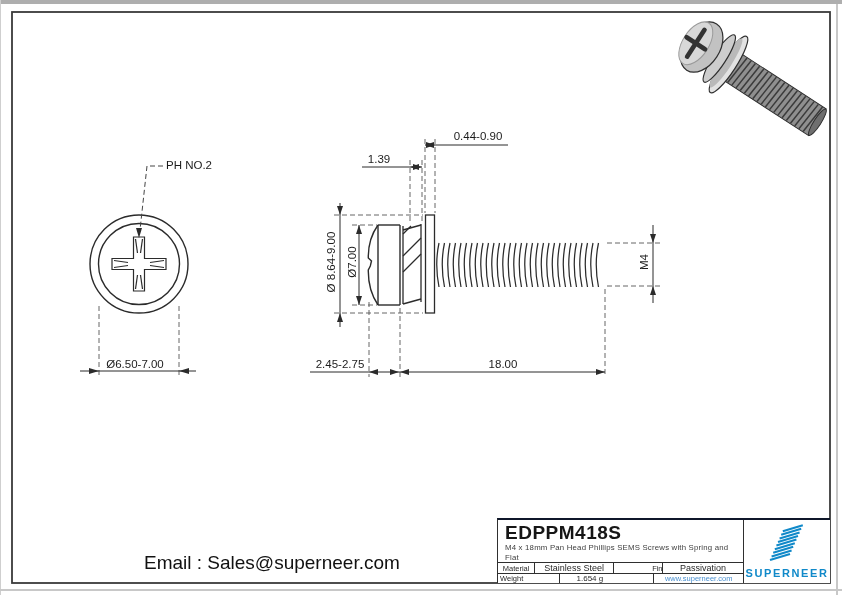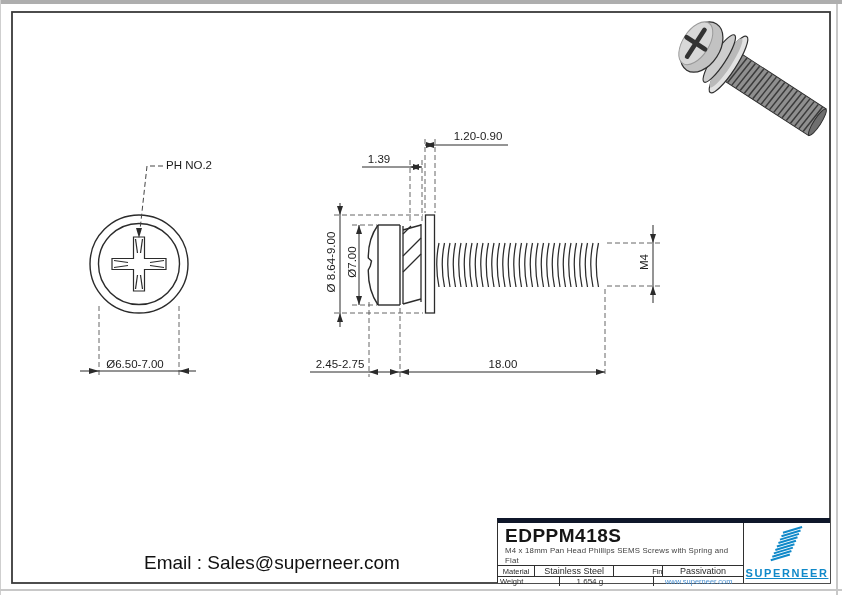--- a/index.html
+++ b/index.html
@@ -8,39 +8,39 @@
   .edge-top{position:absolute;left:0;top:0;width:842px;height:4px;background:#aeaeae;}
   .edge-left{position:absolute;left:0;top:0;width:1px;height:595px;background:#cfcfcf;}
   .edge-right{position:absolute;left:836px;top:4px;width:2px;height:591px;background:#c8c8c8;}
   .edge-bottom{position:absolute;left:0;top:589px;width:842px;height:2px;background:#c8c8c8;}
   .art{position:absolute;left:0;top:0;}
   .dim{position:absolute;font-size:11.5px;color:#1c1c1c;white-space:nowrap;text-align:center;}
   .dim.rot{width:100px;transform:rotate(-90deg);}
   .email{position:absolute;left:108px;top:552px;font-size:19px;color:#111;margin-left:36px;}
   
   .tb{position:absolute;left:497px;top:518px;width:333px;height:65px;box-sizing:border-box;
-      border-top:5px solid #0f172a;border-left:1px solid #2f2f2f;display:flex;background:#fff;}
+      border-top:2px solid #0f172a;border-left:1px solid #2f2f2f;display:flex;background:#fff;}
   .tb *{box-sizing:border-box;}
   .tb-main{width:245px;display:flex;flex-direction:column;}
   .tb-row1{height:44px;padding:2px 0 0 7px;}
   .tb-part{font-size:19px;font-weight:bold;letter-spacing:.5px;line-height:21px;color:#161616;}
   .tb-desc{font-size:7.8px;line-height:9.6px;color:#3d3d3d;letter-spacing:.2px;}
   .tb-row2,.tb-row3{display:flex;border-top:1px solid #2f2f2f;}
   .tb-row2{height:11px;}
   .tb-row3{height:10px;gap:34px;}
   .tb-cell{display:flex;align-items:center;justify-content:center;border-left:1px solid #2f2f2f;
            font-size:7.5px;color:#2a2a2a;overflow:hidden;}
   .tb-cell.first{border-left:none;}
   .tb-cell.val{font-size:9px;}
   .w-mat{width:38px;}.w-matval{width:83px;}.w-fin{width:39px;padding-left:48px;}.w-pass{width:85px;}
   .w-web{width:124px;}
   .link{color:#4a90d0;text-align:right;}
   .tb-logo{width:88px;border-left:1px solid #2f2f2f;display:flex;flex-direction:column;
            align-items:center;justify-content:flex-end;padding-bottom:4px;}
-  .brand{font-size:11px;font-weight:bold;letter-spacing:1.6px;color:#1089c9;margin-top:2px;text-decoration:underline;}
+  .brand{font-size:11px;font-weight:bold;letter-spacing:1.6px;color:#1089c9;margin-top:2px;}
 </style>
 </head>
 <body>
 
 <div class="page">
   <div class="edge-top"></div>
   <div class="edge-left"></div>
   <div class="edge-right"></div>
   <div class="edge-bottom"></div>
 
@@ -208,21 +208,21 @@
       <g stroke="#333333" stroke-width="4.6" stroke-linecap="round">
         <line x1="-5" y1="-16" x2="-5" y2="16"></line>
         <line x1="-16" y1="0" x2="6" y2="0"></line>
       </g>
     </g>
   </svg>
 
   <div class="dim" style="left:166px;top:159px;text-align:center;">PH NO.2</div>
   <div class="dim" style="left:85px;top:358px;width:100px;">Ø6.50-7.00</div>
   <div class="dim" style="left:349px;top:153px;width:60px;">1.39</div>
-  <div class="dim" style="left:445px;top:130px;width:66px;">1.20-0.90</div>
+  <div class="dim" style="left:445px;top:130px;width:66px;">0.44-0.90</div>
   <div class="dim rot" style="left:281px;top:256px;">Ø 8.64-9.00</div>
   <div class="dim rot" style="left:302px;top:256px;">Ø7.00</div>
   <div class="dim" style="left:311px;top:358px;width:58px;">2.45-2.75</div>
   <div class="dim" style="left:468px;top:358px;width:70px;">18.00</div>
   <div class="dim rot" style="left:594px;top:256px;">M4</div>
 
   <div class="tb">
     <div class="tb-main">
       <div class="tb-row1">
         <div class="tb-part">EDPPM418S</div>

